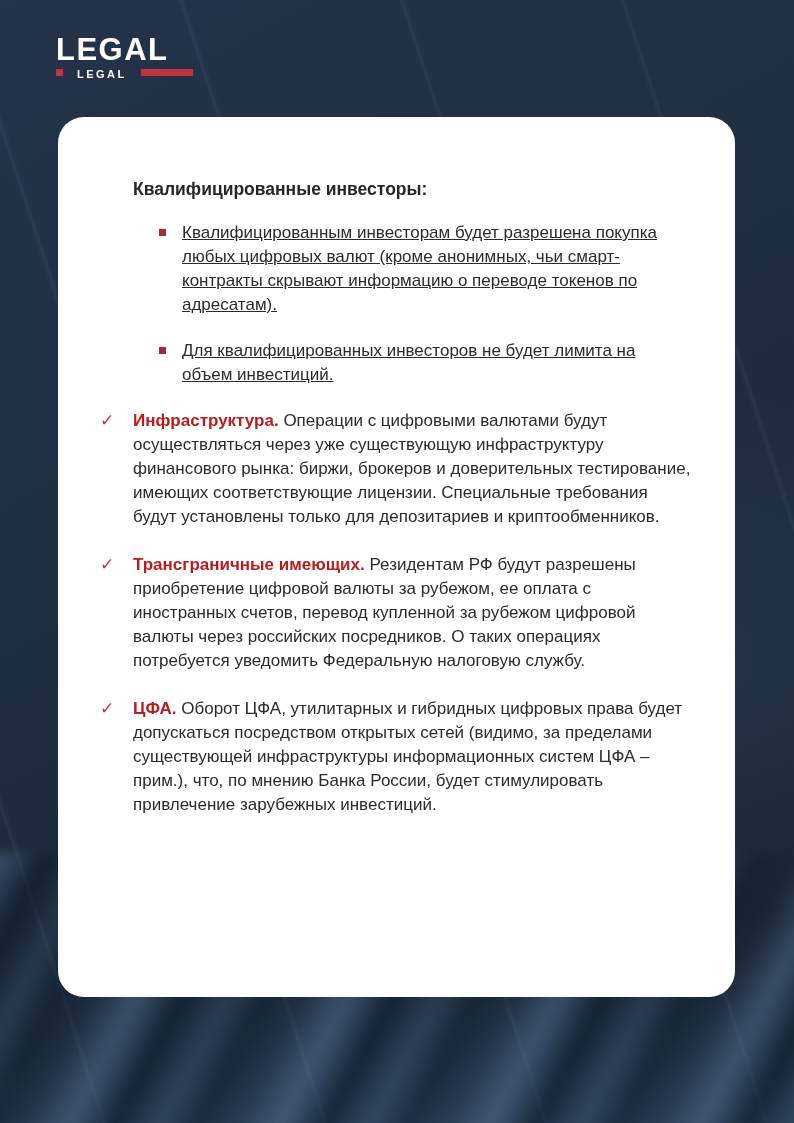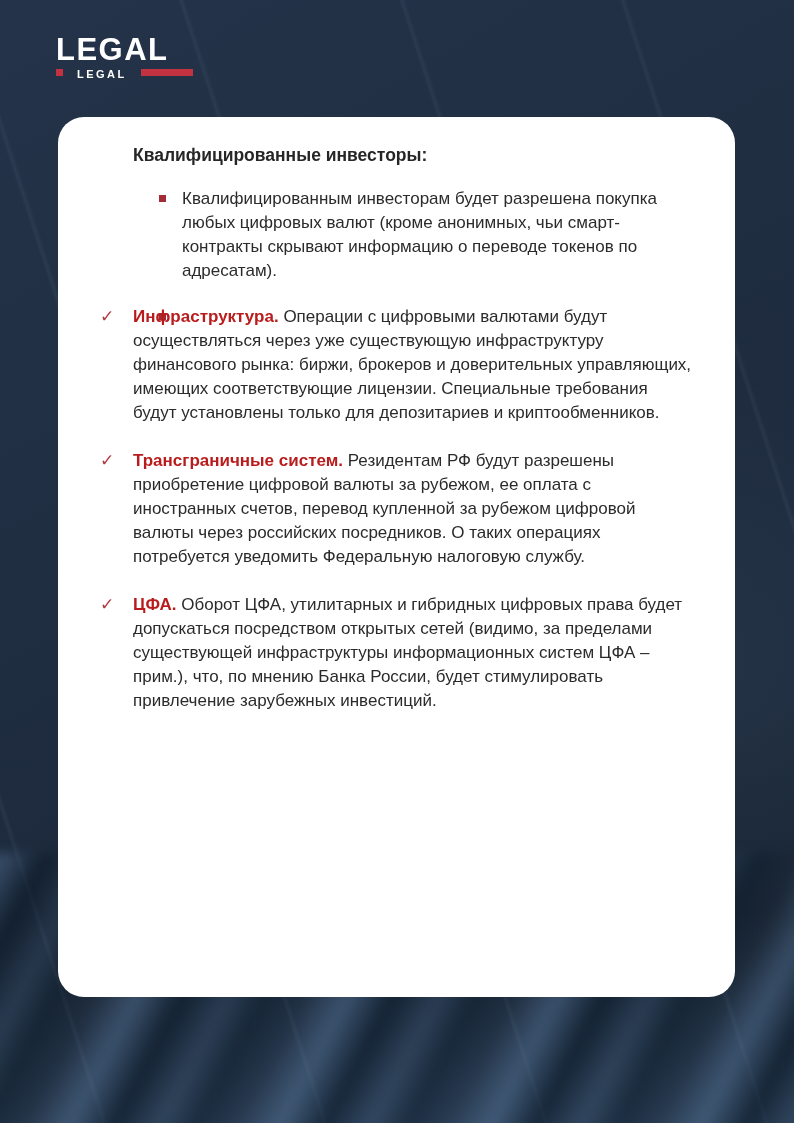--- a/index.html
+++ b/index.html
@@ -89,36 +89,37 @@
 
   .card {
     position: absolute;
     left: 58px;
     top: 117px;
     width: 677px;
     height: 880px;
     background: #ffffff;
     border-radius: 26px;
     box-sizing: border-box;
-    padding: 26px 42px 40px 75px;
+    padding: 60px 42px 40px 75px;
     color: #2b2b2b;
   }
 
   .heading {
     font-size: 17.5px;
     font-weight: 700;
     margin: 0 0 20px 0;
     line-height: 24px;
     color: #262626;
   }
 
   .bullet-list {
     list-style: none;
     margin: 0 0 22px 0;
     padding: 0;
+    text-decoration: underline;
   }
   .bullet-item {
     position: relative;
     padding-left: 49px;
     max-width: 488px;
     font-size: 17px;
     line-height: 24px;
     margin-bottom: 22px;
   }
   .bullet-square {
@@ -175,32 +176,33 @@
 <div class="card">
   <h2 class="heading">Квалифицированные инвесторы:</h2>
 
   <ul class="bullet-list">
     <li class="bullet-item">
       <span class="bullet-square"></span>
       <span>Квалифицированным инвесторам будет разрешена покупка любых цифровых валют (кроме анонимных, чьи смарт-контракты скрывают информацию о переводе токенов по адресатам).</span>
     </li>
     <li class="bullet-item">
       <span class="bullet-square"></span>
+      <span>Для квалифицированных инвесторов не будет лимита на объем инвестиций.</span>
     </li>
   </ul>
 
   <div class="check-list">
     <div class="check-item">
       <span class="check-mark">✓</span>
       <span class="check-lead">Инфраструктура.</span>
-      <span>Операции с цифровыми валютами будут осуществляться через уже существующую инфраструктуру финансового рынка: биржи, брокеров и доверительных управляющих, имеющих соответствующие лицензии. Специальные требования будут установлены только для депозитариев и криптообменников.</span>
+      <span>Операции с цифровыми валютами будут осуществляться через уже существующую инфраструктуру финансового рынка: биржи, брокеров и доверительных тестирование, имеющих соответствующие лицензии. Специальные требования будут установлены только для депозитариев и криптообменников.</span>
     </div>
     <div class="check-item">
       <span class="check-mark">✓</span>
-      <span class="check-lead">Трансграничные систем.</span>
+      <span class="check-lead">Трансграничные имеющих.</span>
       <span>Резидентам РФ будут разрешены приобретение цифровой валюты за рубежом, ее оплата с иностранных счетов, перевод купленной за рубежом цифровой валюты через российских посредников. О таких операциях потребуется уведомить Федеральную налоговую службу.</span>
     </div>
     <div class="check-item">
       <span class="check-mark">✓</span>
       <span class="check-lead">ЦФА.</span>
       <span>Оборот ЦФА, утилитарных и гибридных цифровых права будет допускаться посредством открытых сетей (видимо, за пределами существующей инфраструктуры информационных систем ЦФА – прим.), что, по мнению Банка России, будет стимулировать привлечение зарубежных инвестиций.</span>
     </div>
   </div>
 </div>
 

